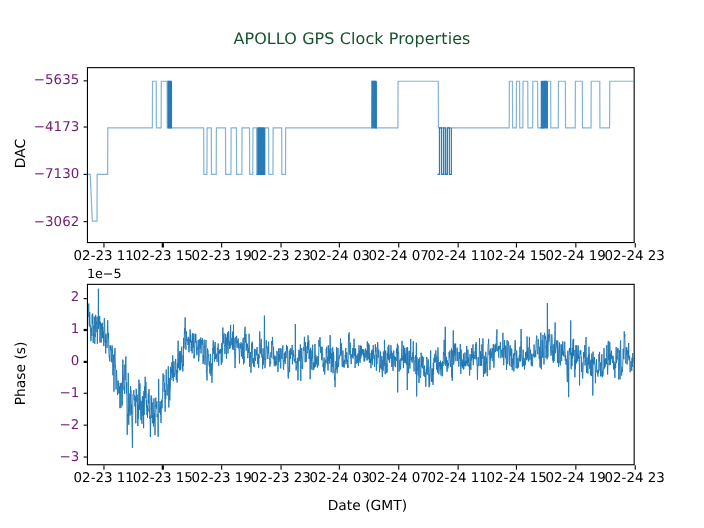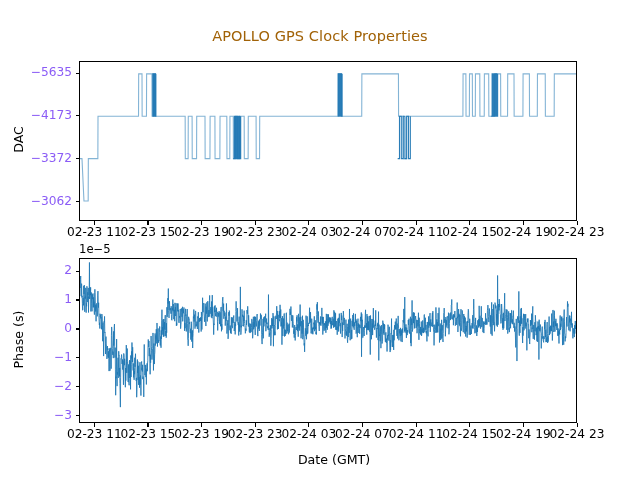--- a/index.html
+++ b/index.html
@@ -15,21 +15,21 @@
     font-family: "DejaVu Sans", sans-serif;
     overflow: hidden;
   }
   .title {
     position: absolute;
     left: 0;
     top: 28px;
     width: 640px;
     text-align: center;
     font-size: 14.5px;
-    color: #a16207;
+    color: #14532d;
     letter-spacing: 0.1px;
   }
   .axes {
     position: absolute;
     box-sizing: border-box;
     border: 1.1px solid #000000;
     background: #ffffff;
   }
   #axes-dac {
     left: 79px;
@@ -48,21 +48,21 @@
     left: 0;
     top: 0;
     width: 100%;
     height: 100%;
     display: block;
   }
   .ytick-label {
     position: absolute;
     text-align: right;
     font-size: 12.2px;
-    color: #8b5cf6;
+    color: #701a75;
     white-space: nowrap;
   }
   .xtick-label {
     position: absolute;
     font-size: 12.2px;
     color: #000000;
     white-space: nowrap;
     transform: translateX(-50%);
   }
   .tickmark {
@@ -108,21 +108,21 @@
         <polyline points="318.97,97.80 320.78,97.80 320.78,54.91 322.60,54.91 322.60,97.80 324.41,97.80 324.41,54.91 326.23,54.91 326.23,97.80 328.04,97.80 328.04,54.91 329.85,54.91 329.85,97.80 331.67,97.80 331.67,54.91" fill="none" stroke="#1f77b4" stroke-width="1.1" vector-effect="non-scaling-stroke" opacity="0.95"></polyline>
         <polyline points="412.84,54.91 413.77,54.91 413.77,12.01 414.69,12.01 414.69,54.91 415.62,54.91 415.62,12.01 416.54,12.01 416.54,54.91 417.47,54.91 417.47,12.01 418.39,12.01 418.39,54.91 419.32,54.91 419.32,12.01" fill="none" stroke="#1f77b4" stroke-width="1.1" vector-effect="non-scaling-stroke" opacity="0.95"></polyline>
       </svg>
   </div>
   <div id="dac-ticks">
       <div class="tickmark" style="left: 75.5px; top: 72.5107px; width: 3.5px; height: 1.1px;"></div>
       <div class="ytick-label" style="left: 0px; width: 72px; top: 65.0107px;">−5635</div>
       <div class="tickmark" style="left: 75.5px; top: 115.406px; width: 3.5px; height: 1.1px;"></div>
       <div class="ytick-label" style="left: 0px; width: 72px; top: 107.906px;">−4173</div>
       <div class="tickmark" style="left: 75.5px; top: 158.302px; width: 3.5px; height: 1.1px;"></div>
-      <div class="ytick-label" style="left: 0px; width: 72px; top: 150.802px;">−3372</div>
+      <div class="ytick-label" style="left: 0px; width: 72px; top: 150.802px;">−7130</div>
       <div class="tickmark" style="left: 75.5px; top: 201.197px; width: 3.5px; height: 1.1px;"></div>
       <div class="ytick-label" style="left: 0px; width: 72px; top: 193.697px;">−3062</div>
       <div class="tickmark" style="left: 93.7886px; top: 221px; width: 1.1px; height: 3.5px;"></div>
       <div class="xtick-label" style="left: 94.2886px; top: 225px;">02-23 11</div>
       <div class="tickmark" style="left: 147.473px; top: 221px; width: 1.1px; height: 3.5px;"></div>
       <div class="xtick-label" style="left: 147.973px; top: 225px;">02-23 15</div>
       <div class="tickmark" style="left: 201.108px; top: 221px; width: 1.1px; height: 3.5px;"></div>
       <div class="xtick-label" style="left: 201.608px; top: 225px;">02-23 19</div>
       <div class="tickmark" style="left: 254.692px; top: 221px; width: 1.1px; height: 3.5px;"></div>
       <div class="xtick-label" style="left: 255.192px; top: 225px;">02-23 23</div>

